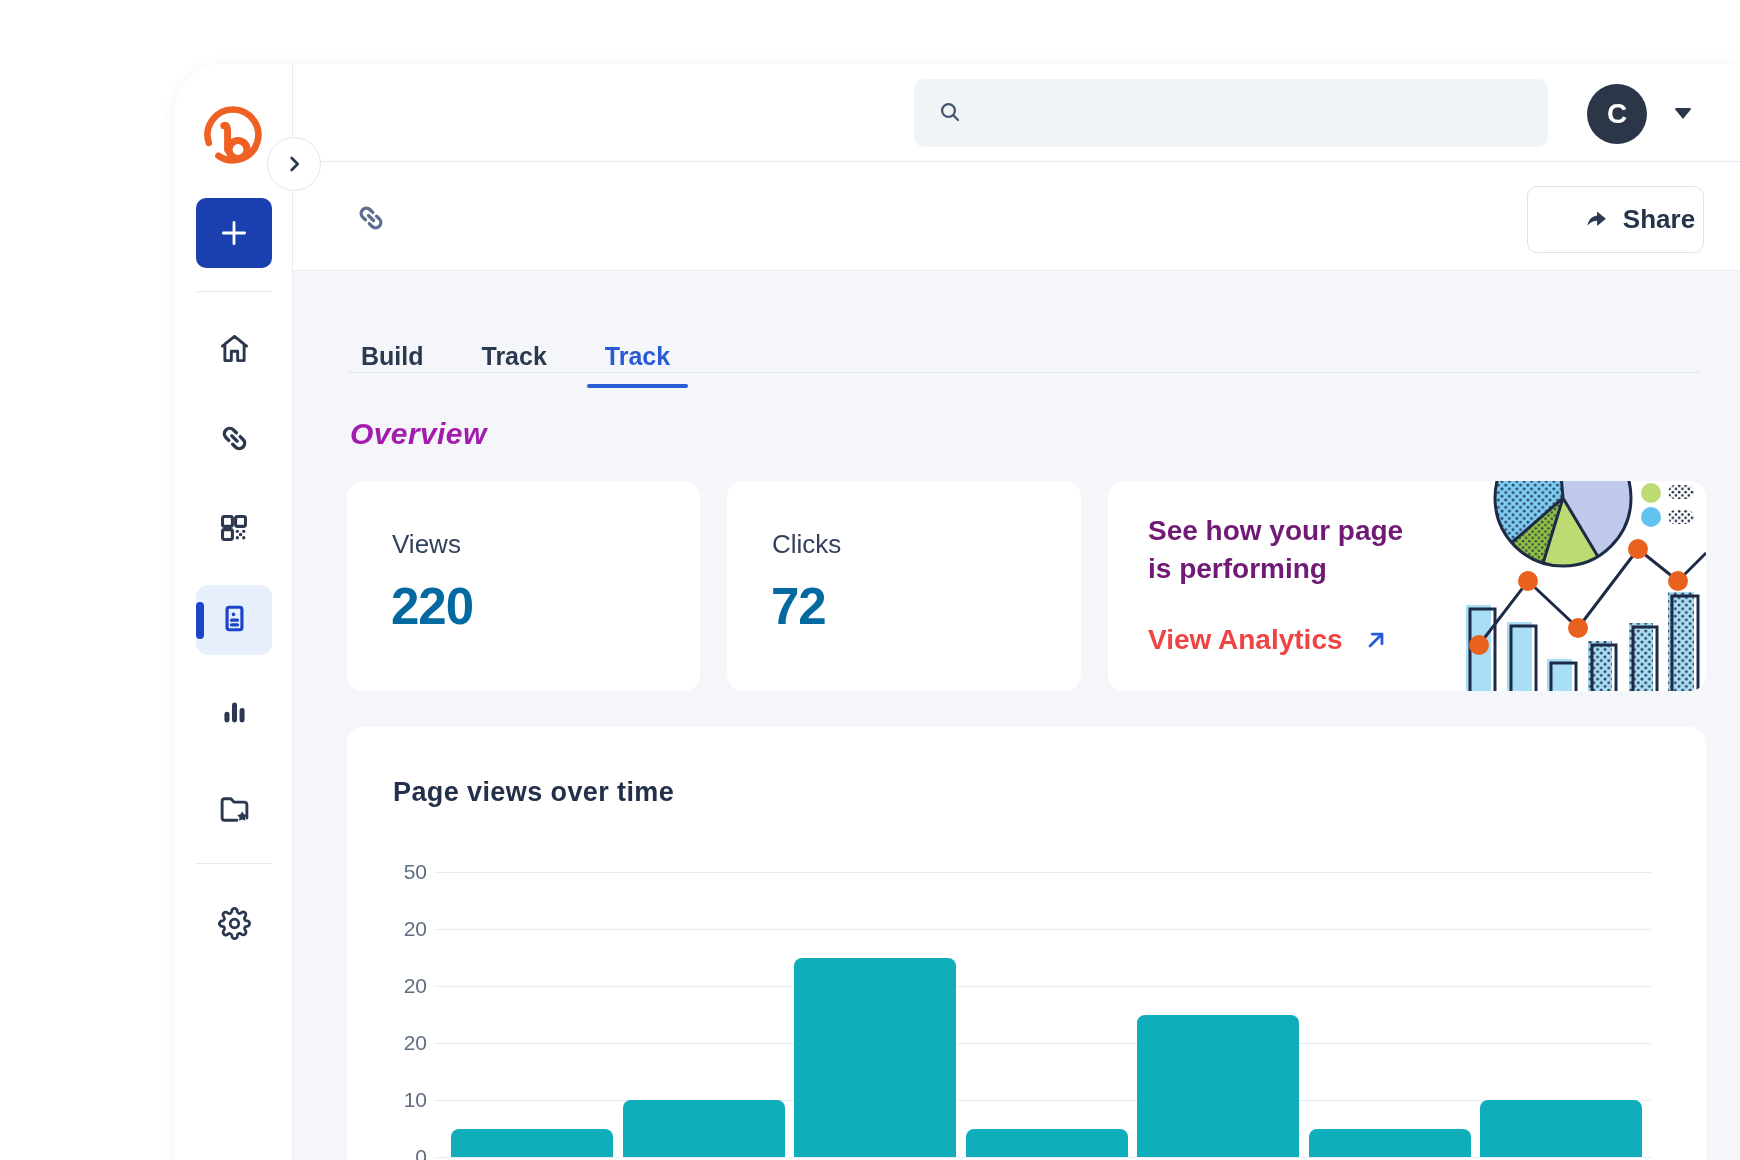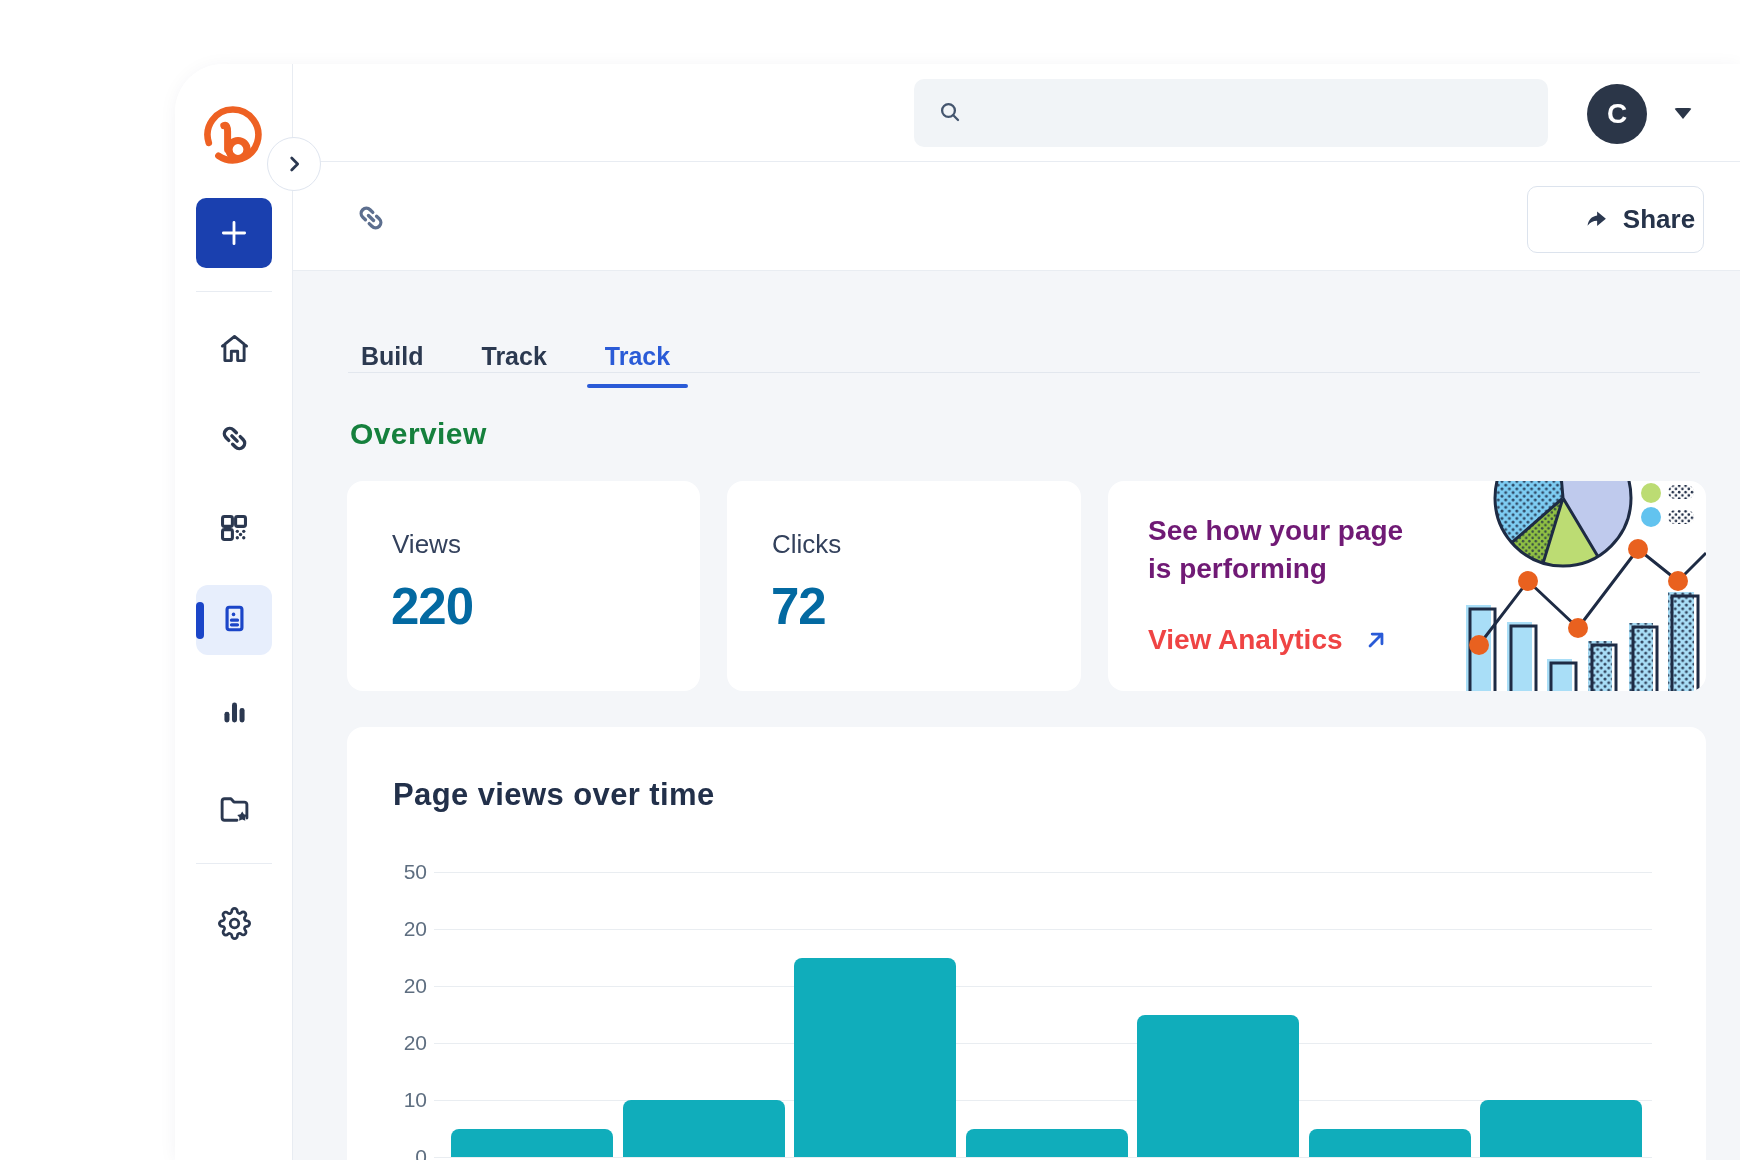--- a/index.html
+++ b/index.html
@@ -54,41 +54,41 @@
 
   
   .content { position:absolute; left:118px; right:0; top:207px; height:889px; background:#f4f6f9; }
   .tabs { position:absolute; left:50px; top:55px; display:flex;margin-top:8px; }
   .tab { position:relative; padding:8px 18px 17px; font-size:25px; font-weight:700; color:#2b3950;
     margin-right:22px; }
   .tab.active { color:#2a5bd7; }
   .tab.active::after { content:""; position:absolute; left:0; right:0; bottom:0; height:4px;
     border-radius:2px; background:#2a5bd7; }
   .tabs-rule { position:absolute; left:55px; right:40px; top:101px; height:1px; background:#e2e7ee; }
-  .overview-title { position:absolute; left:57px; top:146px; font-size:30px; font-weight:700; color:#15803d; letter-spacing:0.4px; }
+  .overview-title { position:absolute; left:57px; top:146px; font-size:30px; font-weight:700; color:#a21caf; letter-spacing:0.4px;font-style:italic; }
 
   .cards-row { position:absolute; left:54px; top:210px; right:34px; height:210px; }
   .stat-card { position:absolute; top:0; height:210px; border-radius:16px; background:#fff; }
   .stat-card .stat-label { position:absolute; left:45px; top:48px; font-size:26px; color:#33415c; }
   .stat-card .stat-value { position:absolute; left:44px; top:95px; font-size:51px; line-height:62px;
     font-weight:700; color:#0369a1; letter-spacing:-1px; }
   #card-views { left:0; width:353px; }
   #card-clicks { left:380px; width:354px; }
   .promo-card { position:absolute; left:761px; top:0; width:598px; height:210px; border-radius:16px;
     background:#fff; overflow:hidden; }
   .promo-title { position:absolute; left:40px; top:31px; font-size:28px; line-height:38px;
     font-weight:700; color:#701a75; }
   .promo-cta { position:absolute; left:40px; top:143px; display:flex; align-items:center; gap:20px;
     font-size:28px; font-weight:700; color:#ef4444; }
   .promo-cta .arrow-ne { width:26px; height:26px; color:#2a5bd7; }
   .promo-illustration { position:absolute; right:0; top:0; width:262px; height:210px; }
 
   .chart-card { position:absolute; left:54px; top:456px; width:1359px; height:660px; border-radius:16px;
     background:#fff; }
-  .chart-title { position:absolute; left:46px; top:50px; font-size:31px; font-weight:700; color:#22304a; letter-spacing:0.4px; }
+  .chart-title { position:absolute; left:46px; top:50px; font-size:27px; font-weight:700; color:#22304a; letter-spacing:0.4px; }
   .plot { position:absolute; left:87px; top:145px; width:1218px; height:285px; }
   .gridline { position:absolute; left:0; right:0; height:1px; background:#e9edf1; }
   .ytick { position:absolute; left:0; width:80px; text-align:right; font-size:21px; color:#5e6e80;
     height:22px; line-height:22px; }
   .bar { position:absolute; width:162px; background:#10adbb; border-radius:8px 8px 0 0; bottom:0; }
 </style>
 </head>
 <body>
 
 <div class="app">

